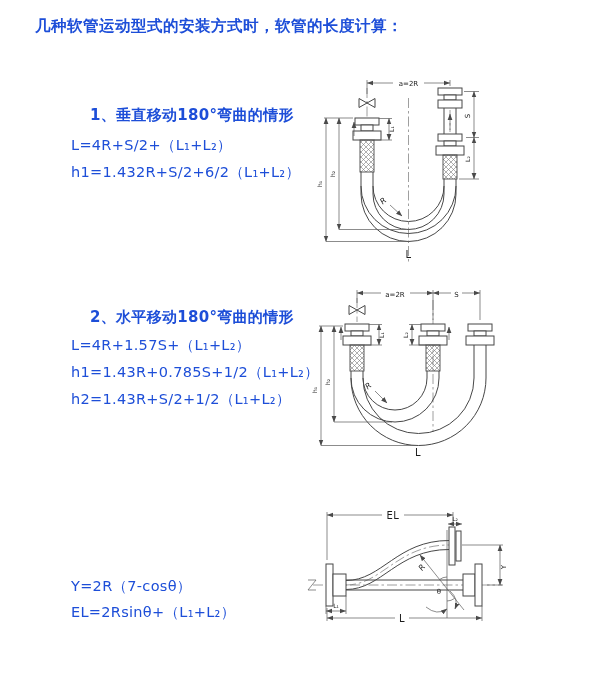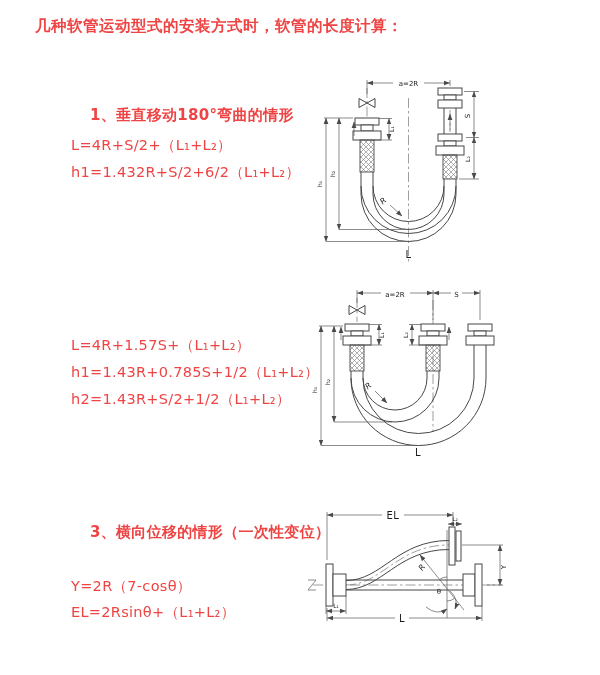--- a/index.html
+++ b/index.html
@@ -1,17 +1,17 @@
 <!DOCTYPE html>
 <html><head>
 <meta charset="utf-8">
 <style>
   html,body{margin:0;padding:0;background:#fff;}
   .page{position:relative;width:600px;height:675px;background:#fff;
-        font-family:"DejaVu Sans","Liberation Sans",sans-serif;color:#ef4444;overflow:hidden;}
+        font-family:"DejaVu Sans","Liberation Sans",sans-serif;color:#1d4ed8;overflow:hidden;}
   .doc-title{position:absolute;left:35px;top:16px;font-size:15.5px;font-weight:600;letter-spacing:.5px;}
   .sec-head{position:absolute;left:46px;font-size:15px;font-weight:600;letter-spacing:.3px;white-space:nowrap;margin-left:44px;}
   .formula{position:absolute;left:71px;font-size:14.5px;font-weight:400;letter-spacing:.3px;white-space:nowrap;}
   svg.diagram{position:absolute;overflow:visible;}
   .obj{fill:none;stroke:#474747;stroke-width:1;stroke-linejoin:round;}
   .fitting{fill:#fff;stroke:#474747;stroke-width:1;}
   .braid{fill:url(#braid);stroke:#474747;stroke-width:.9;}
   .dim{fill:none;stroke:#5a5a5a;stroke-width:.7;}
   .cline{fill:none;stroke:#6a6a6a;stroke-width:.65;stroke-dasharray:10 3 2.5 3;}
   .mask{fill:#fff;stroke:none;}
@@ -38,25 +38,25 @@
       </pattern>
     </defs>
   </svg>
 
   <div class="doc-title">几种软管运动型式的安装方式时，软管的长度计算：</div>
 
   <div class="sec-head" style="top:106px"><span>1、</span><span>垂直移动180°弯曲的情形</span></div>
   <div class="formula" style="top:136px">L=4R+S/2+（L₁+L₂）</div>
   <div class="formula" style="top:163px">h1=1.432R+S/2+6/2（L₁+L₂）</div>
 
+  <div class="sec-head" style="top:308px"><span>2、</span><span>水平移动180°弯曲的情形</span></div>
   <div class="formula" style="top:336px">L=4R+1.57S+（L₁+L₂）</div>
   <div class="formula" style="top:363px">h1=1.43R+0.785S+1/2（L₁+L₂）</div>
   <div class="formula" style="top:390px">h2=1.43R+S/2+1/2（L₁+L₂）</div>
 
-  <div class="sec-head" style="top:523px"><span>3、</span><span>横向位移的情形（一次性变位）</span></div>
   <div class="formula" style="top:577px">Y=2R（7-cosθ）</div>
   <div class="formula" style="top:603px">EL=2Rsinθ+（L₁+L₂）</div>
 
   <svg class="diagram" style="left:306px;top:62px" width="290" height="206" viewBox="0 0 290 206">
     <g>
       <path class="cline" d="M102.5,36 V200"></path>
       <path class="cline" d="M61,26 V58"></path>
       <path class="cline" d="M144,48 V70"></path>
     </g>
     <g>

